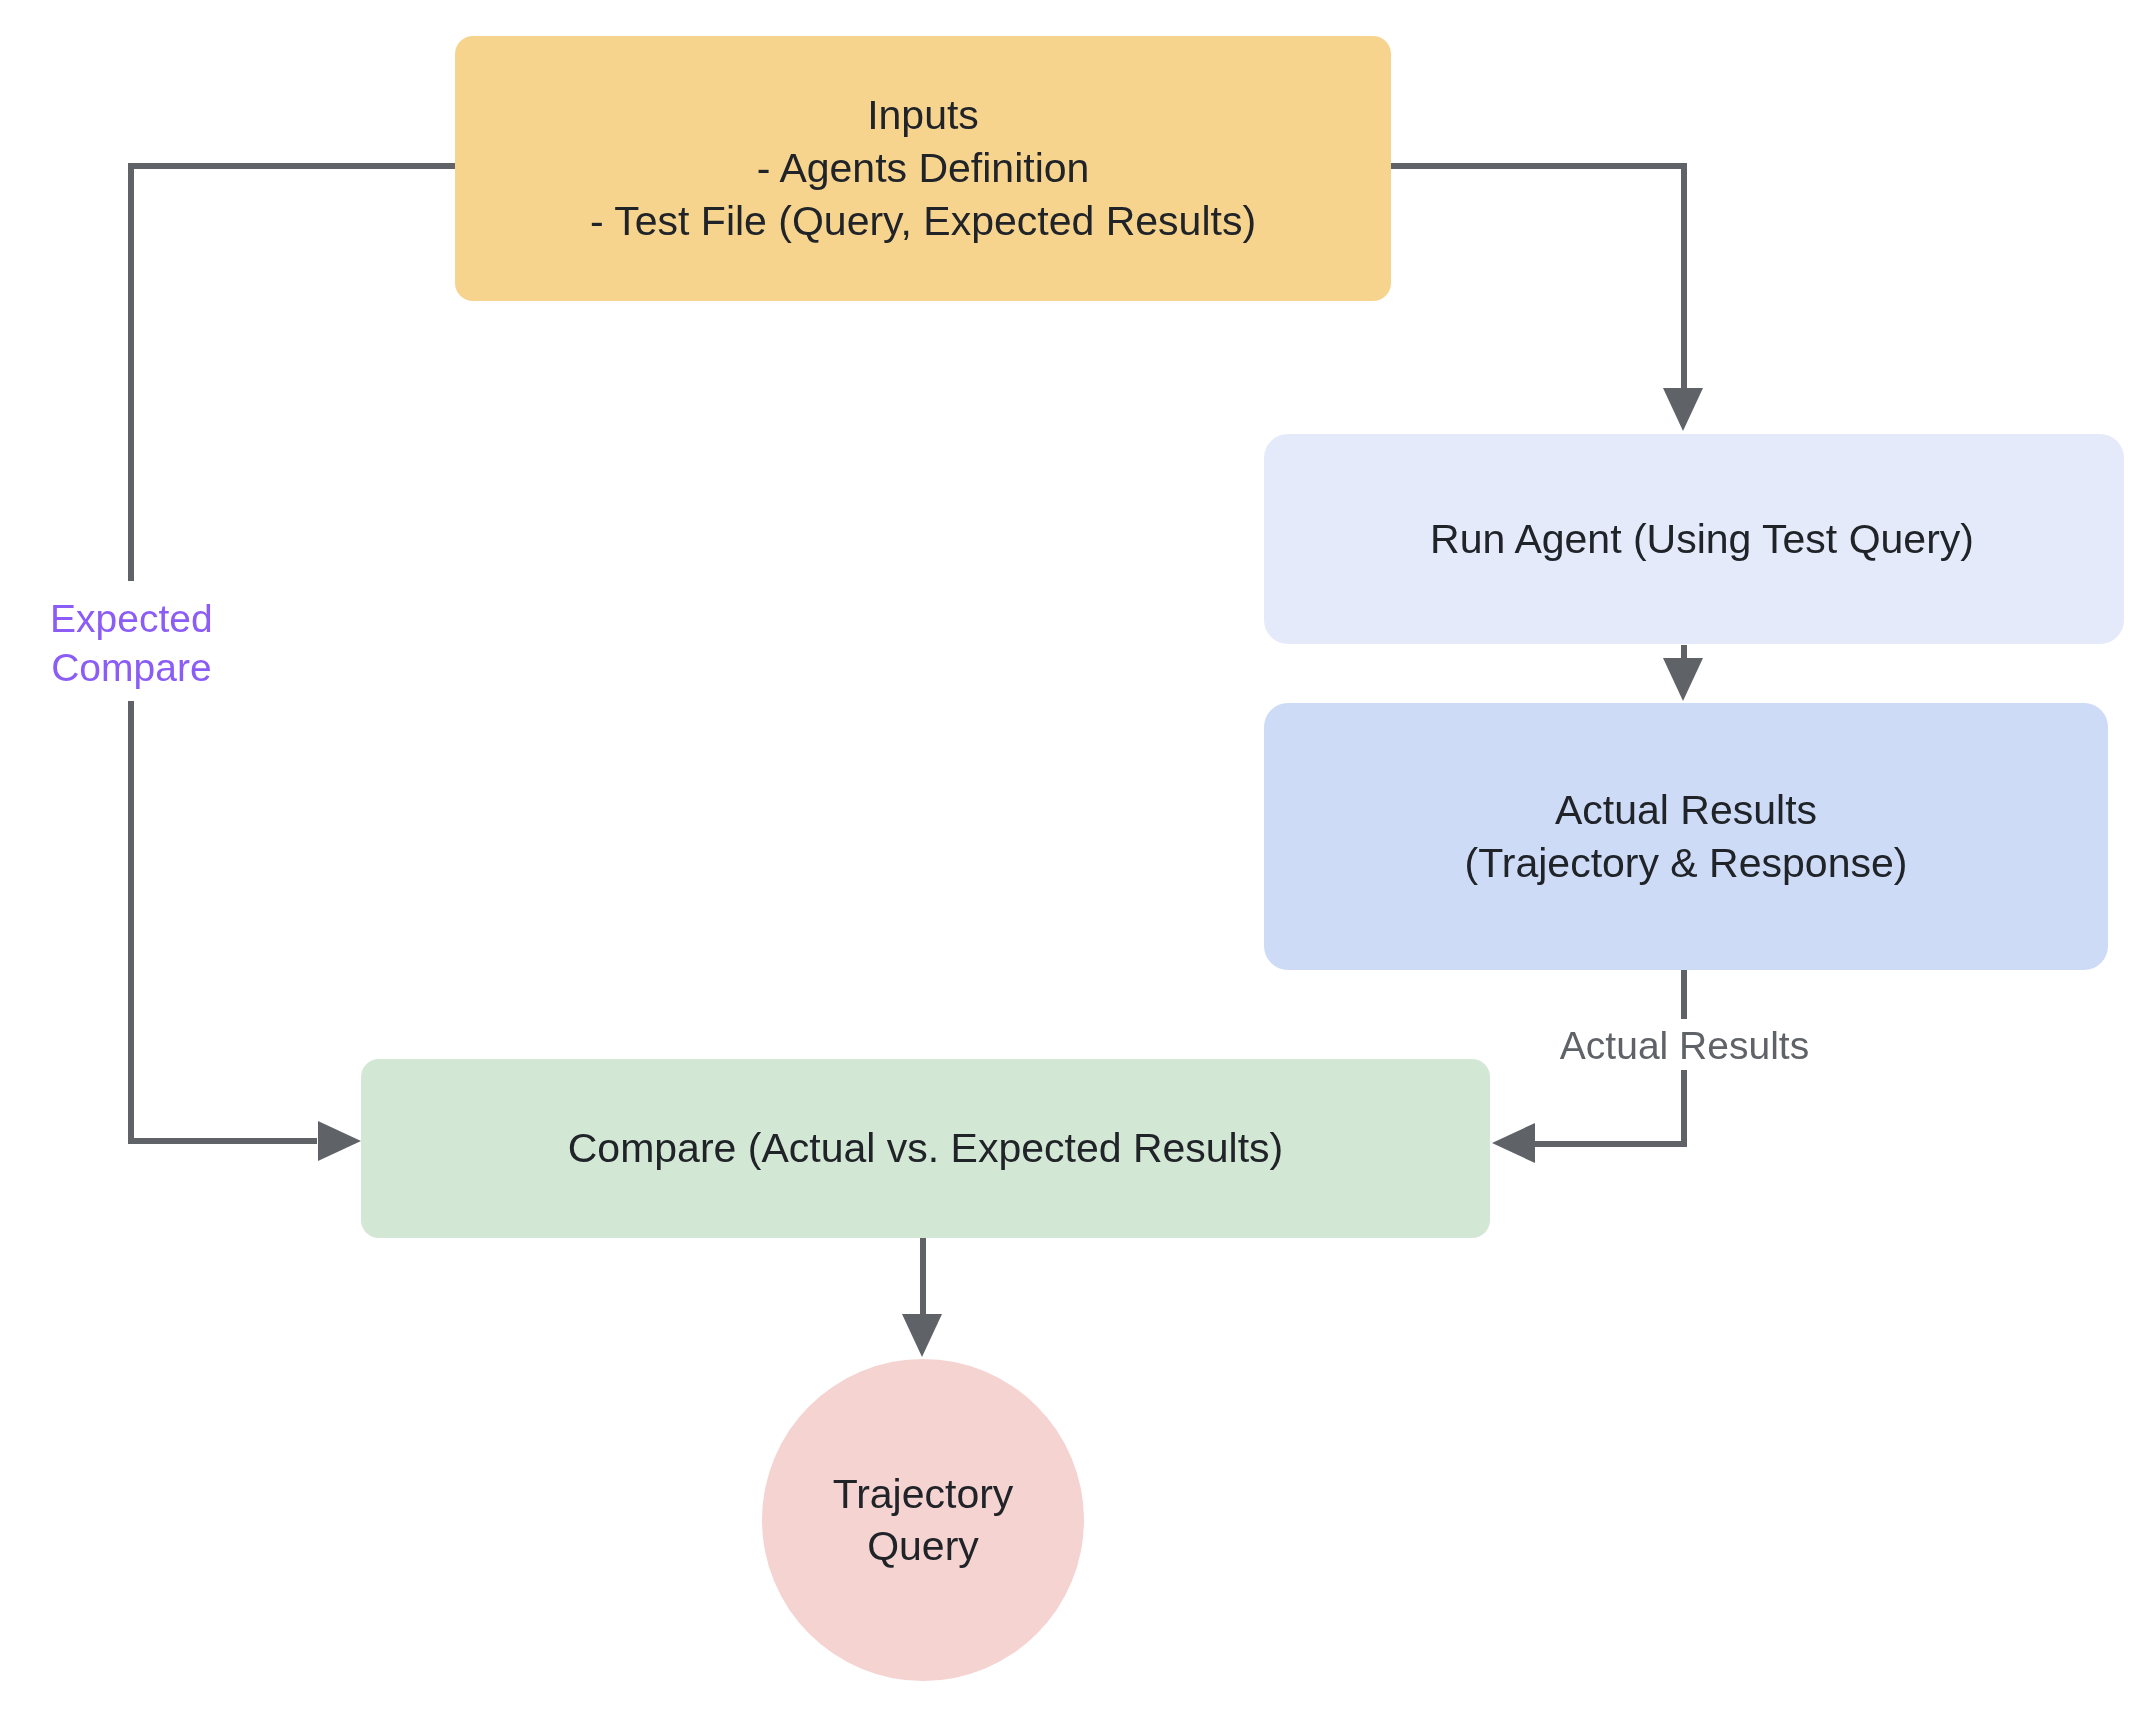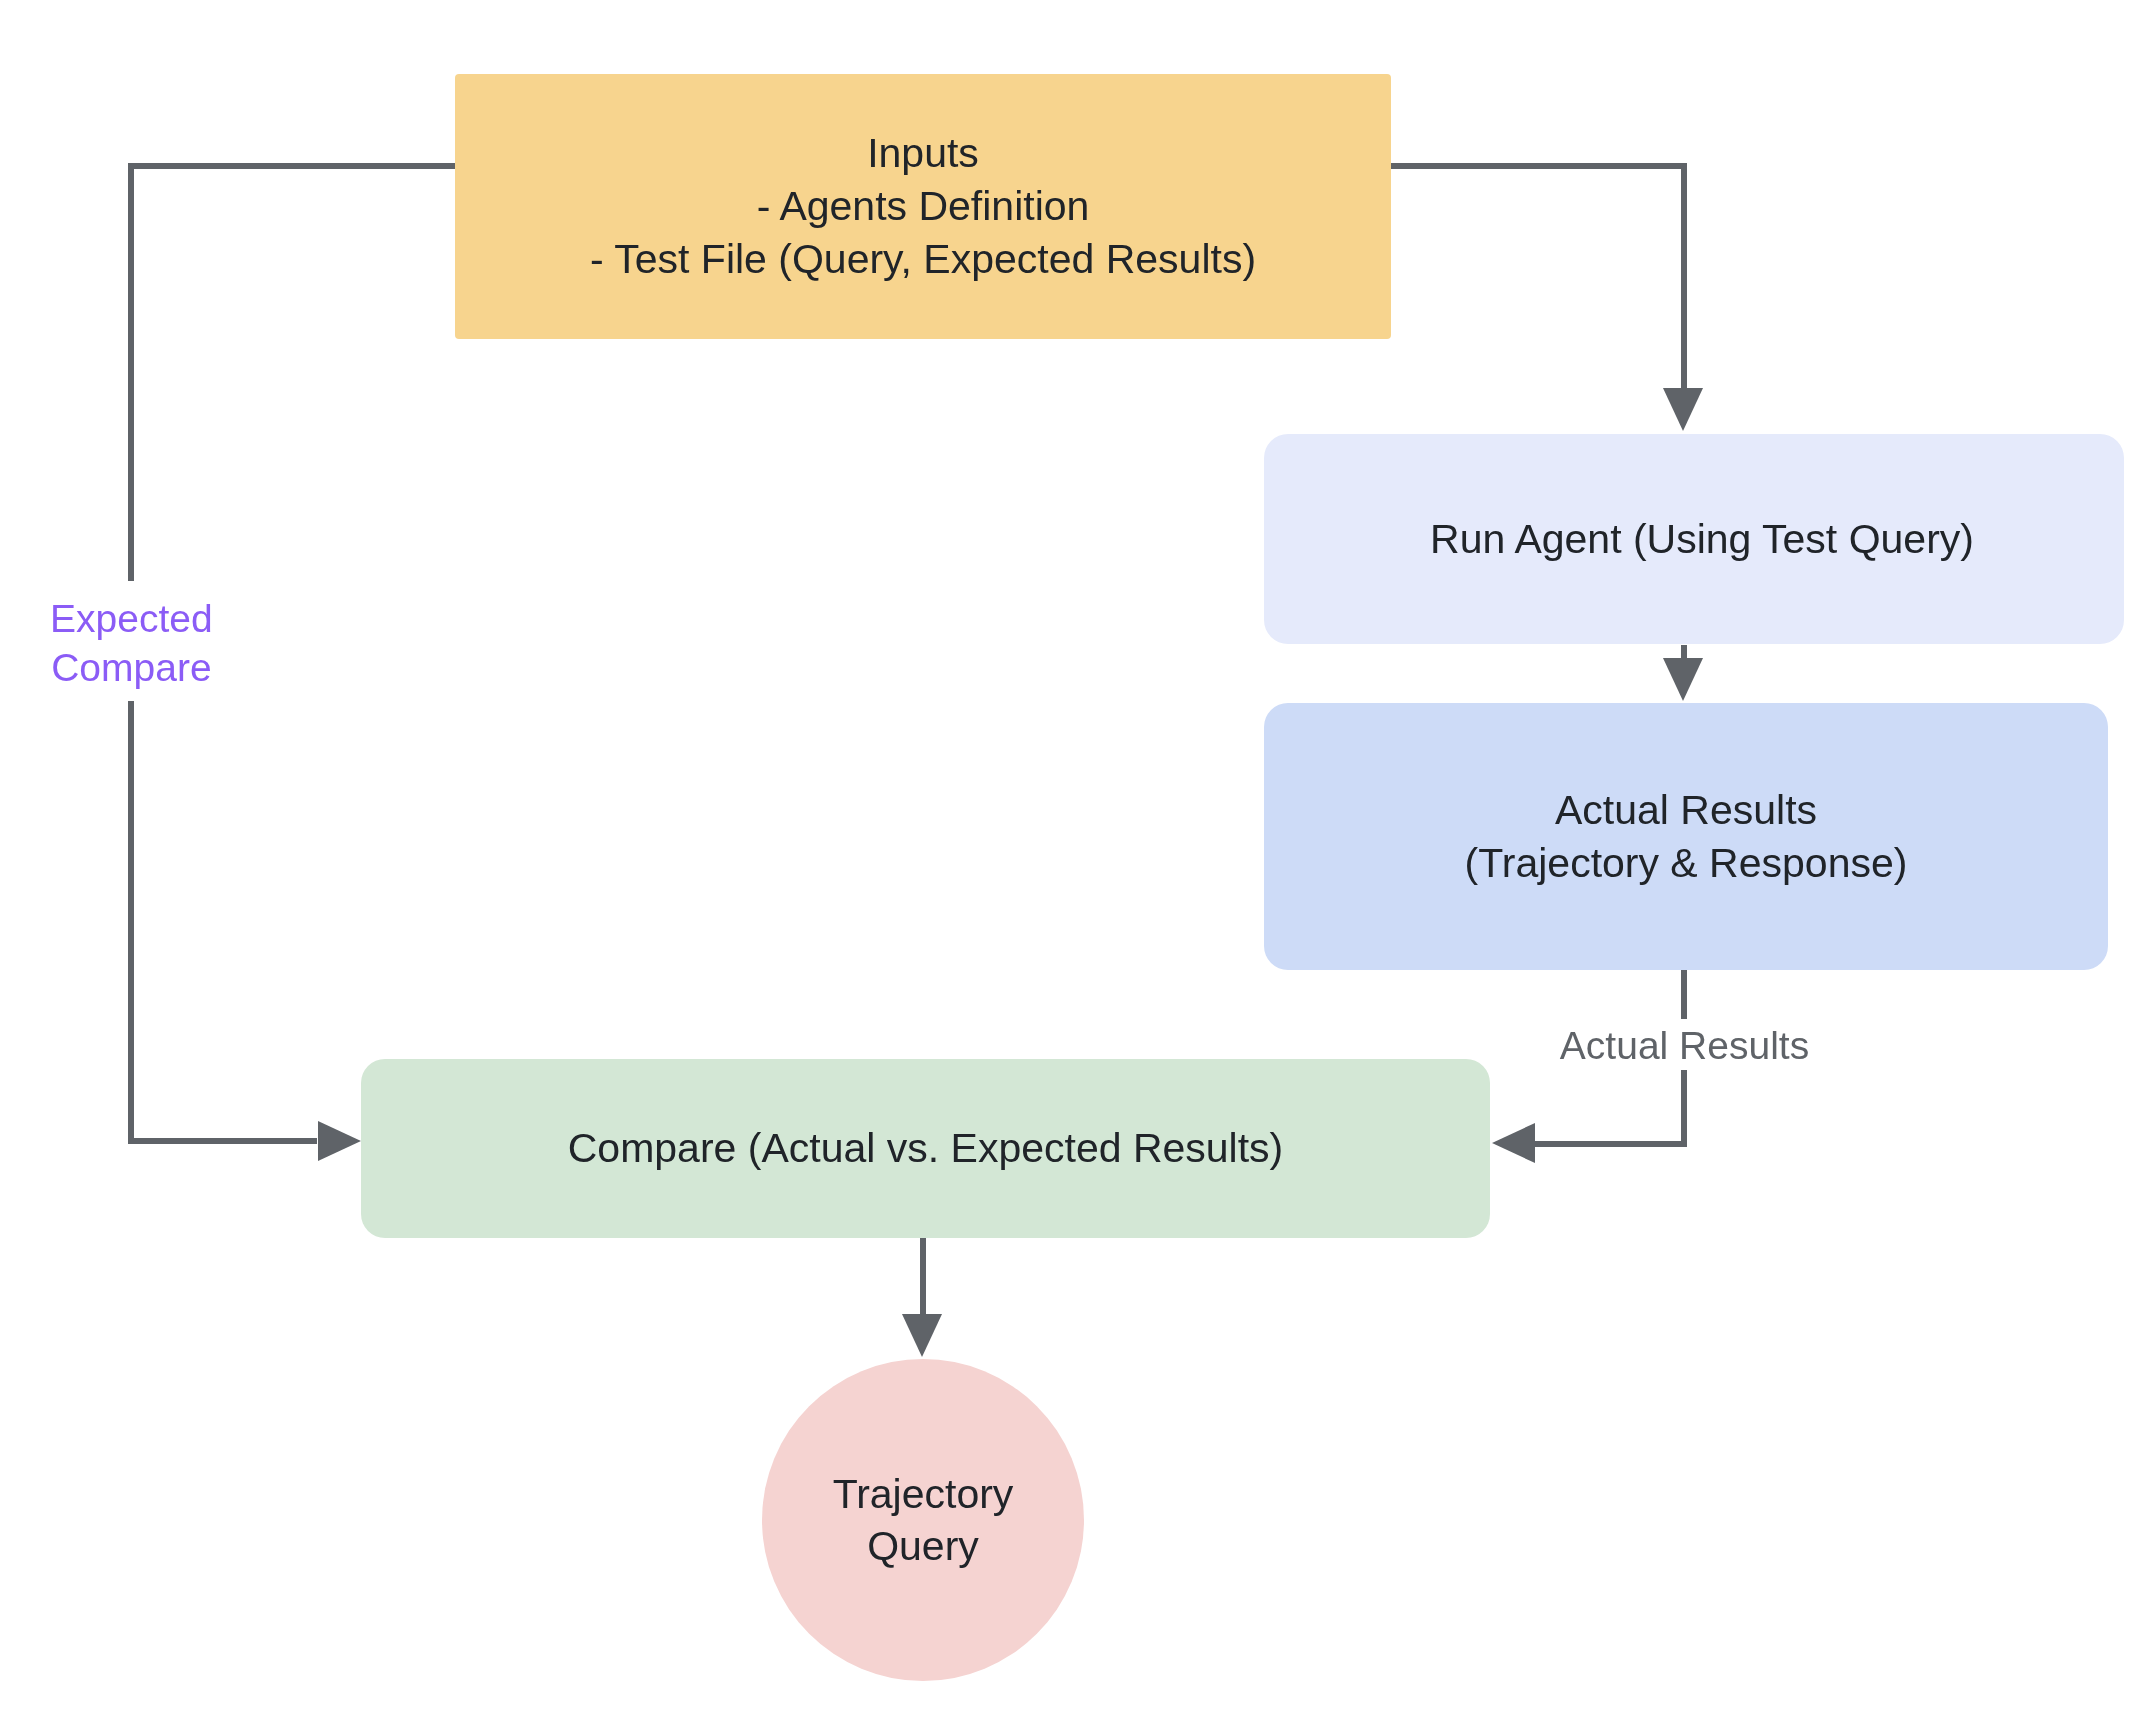--- a/index.html
+++ b/index.html
@@ -17,24 +17,24 @@
   }
   .node{
     position:absolute;
     display:flex;flex-direction:column;
     align-items:center;justify-content:center;
     color:var(--text);
     font-size:41px;line-height:53px;
     text-align:center;
   }
   .rounded{border-radius:24px;}
-  .node-inputs{left:455px;top:36px;width:936px;height:265px;border-radius:4px;margin-top:38px;}
+  .node-inputs{left:455px;top:36px;width:936px;height:265px;border-radius:18px;}
   .node-run-agent{left:1264px;top:434px;width:844px;height:210px;}
   .node-actual-results{left:1264px;top:703px;width:844px;height:267px;}
-  .node-compare{left:361px;top:1059px;width:1129px;height:179px;}
+  .node-compare{left:361px;top:1059px;width:1129px;height:179px;border-radius:18px;}
   .node-report{left:762px;top:1359px;width:322px;height:322px;border-radius:50%;line-height:52px;}
   .seg{position:absolute;background:var(--line);}
   .edge-label{
     position:absolute;color:var(--label);
     font-size:39px;line-height:49px;text-align:center;
   }
   .ah{position:absolute;width:0;height:0;}
   .ah-down{border-left:20.6px solid transparent;border-right:20.6px solid transparent;border-top:43px solid var(--line);}
   .ah-right{border-top:20.6px solid transparent;border-bottom:20.6px solid transparent;border-left:43px solid var(--line);}
   .ah-left{border-top:20.6px solid transparent;border-bottom:20.6px solid transparent;border-right:43px solid var(--line);}

